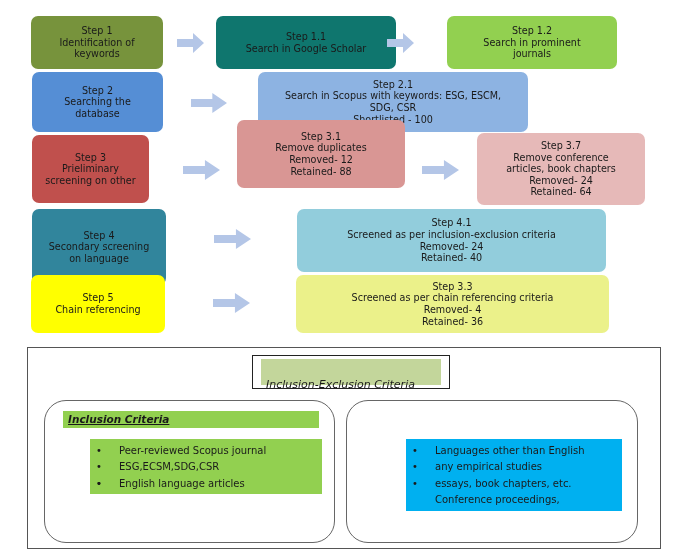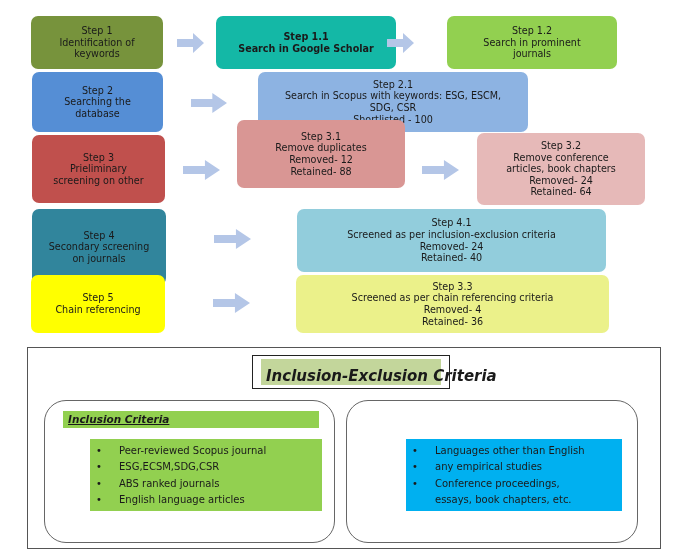--- a/index.html
+++ b/index.html
@@ -6,25 +6,25 @@
   body { width:677px; height:559px; position:relative; overflow:hidden;
          font-family:"DejaVu Sans", sans-serif; color:#1a1a1a; }
   .box { position:absolute; border-radius:7px; display:flex; flex-direction:column;
          align-items:center; justify-content:center; text-align:center;
          font-size:9.6px; line-height:11.6px; box-sizing:border-box; padding:2px 4px; }
   .box span { display:block; white-space:nowrap; }
   .arrow { position:absolute; width:27px; height:20px; }
   .arrow svg { width:100%; height:100%; display:block; }
 
   #s1   { left:31px;  top:16px;  width:132px; height:53px; background:#77933c; }
-  #s11  { left:216px; top:16px;  width:180px; height:53px; background:#14b8a6;font-weight:bold; }
+  #s11  { left:216px; top:16px;  width:180px; height:53px; background:#0f766e; }
   #s12  { left:427px; top:16px;  width:170px; height:53px; background:#92d050;margin-left:20px; }
   #s2   { left:32px;  top:72px;  width:131px; height:60px; background:#558ed5; }
   #s21  { left:258px; top:72px;  width:270px; height:60px; background:#8db3e2;text-align:right; }
-  #s3   { left:32px;  top:135px; width:133px; height:68px; background:#c0504d; }
+  #s3   { left:32px;  top:135px; width:117px; height:68px; background:#c0504d; }
   #s31  { left:237px; top:120px; width:168px; height:68px; background:#d99694; }
   #s32  { left:477px; top:133px; width:168px; height:72px; background:#e6b9b8; }
   #s4   { left:32px;  top:209px; width:134px; height:76px; background:#31859c; }
   #s41  { left:297px; top:209px; width:309px; height:63px; background:#92cddc; }
   #s5   { left:31px;  top:275px; width:134px; height:58px; background:#ffff00; }
   #s51  { left:296px; top:275px; width:313px; height:58px; background:#ebf18a; }
 
   #a1 { left:177px; top:33px; }
   #a2 { left:387px; top:33px; }
   #a3 { left:191px; top:93px; width:36px; }
@@ -32,21 +32,21 @@
   #a5 { left:422px; top:160px; width:37px; }
   #a6 { left:214px; top:229px; width:37px; }
   #a7 { left:213px; top:293px; width:37px; }
 
   #criteria-panel { position:absolute; left:27px; top:347px; width:634px; height:202px;
                     border:1px solid #555; box-sizing:border-box; }
   #criteria-title { position:absolute; left:252px; top:355px; width:198px; height:34px;
                     border:1px solid #222; box-sizing:border-box; background:#fff; }
   #criteria-title .fill { position:absolute; left:8px; top:3px; right:8px; bottom:3px;
                     background:#c3d69b; }
-  #criteria-title .t { position:absolute; left:13px; top:11px; font-size:15px; font-weight:bold;
+  #criteria-title .t { position:absolute; left:13px; top:22px; font-size:11px; font-weight:normal;
                     font-style:italic; color:#1a1a1a; white-space:nowrap; }
 
   .crit { position:absolute; top:400px; height:143px; border:1px solid #666; border-radius:22px;
           box-sizing:border-box; }
   #incl { left:44px; width:291px; }
   #excl { left:346px; width:292px; }
   .crit .head { position:absolute; left:17px; top:10px; height:17px;
                 font-size:10.5px; font-weight:bold; font-style:italic; text-decoration:underline;
                 line-height:17px; padding-left:5px; box-sizing:border-box; color:#1a1a1a; }
   #incl .head { width:256px; background:#92d050; left:18px; }
@@ -92,30 +92,30 @@
     <span>Prieliminary</span>
     <span>screening on other</span>
   </div>
 <div class="box" id="s31">
     <span>Step 3.1</span>
     <span>Remove duplicates</span>
     <span>Removed- 12</span>
     <span>Retained- 88</span>
   </div>
 <div class="box" id="s32">
-    <span>Step 3.2</span>
+    <span>Step 3.7</span>
     <span>Remove conference</span>
     <span>articles, book chapters</span>
     <span>Removed- 24</span>
     <span>Retained-  64</span>
   </div>
 <div class="box" id="s4">
     <span>Step 4</span>
     <span>Secondary screening</span>
-    <span>on journals</span>
+    <span>on language</span>
   </div>
 <div class="box" id="s41">
     <span>Step 4.1</span>
     <span>Screened as per inclusion-exclusion  criteria</span>
     <span>Removed- 24</span>
     <span>Retained- 40</span>
   </div>
 <div class="box" id="s5">
     <span>Step 5</span>
     <span>Chain referencing</span>
@@ -175,38 +175,37 @@
       <li>
         <span class="bullet">•</span>
         <span class="cont">Peer-reviewed Scopus journal</span>
       </li>
       <li>
         <span class="bullet">•</span>
         <span class="cont">ESG,ECSM,SDG,CSR</span>
       </li>
       <li>
         <span class="bullet">•</span>
-        <span class="cont">ABS ranked journals</span>
       </li>
       <li>
         <span class="bullet">•</span>
         <span class="cont">English language articles</span>
       </li>
     </ul>
 </div>
 
 <div class="crit" id="excl">
   <ul>
       <li>
         <span class="bullet">•</span>
         <span class="cont">Languages other than English</span>
       </li>
       <li>
         <span class="bullet">•</span>
         <span class="cont">any empirical studies</span>
       </li>
       <li>
         <span class="bullet">•</span>
+        <span class="cont">essays, book chapters, etc.</span>
         <span class="cont">Conference proceedings,</span>
-        <span class="cont">essays, book chapters, etc.</span>
       </li>
     </ul>
 </div>
 
 </body></html>

